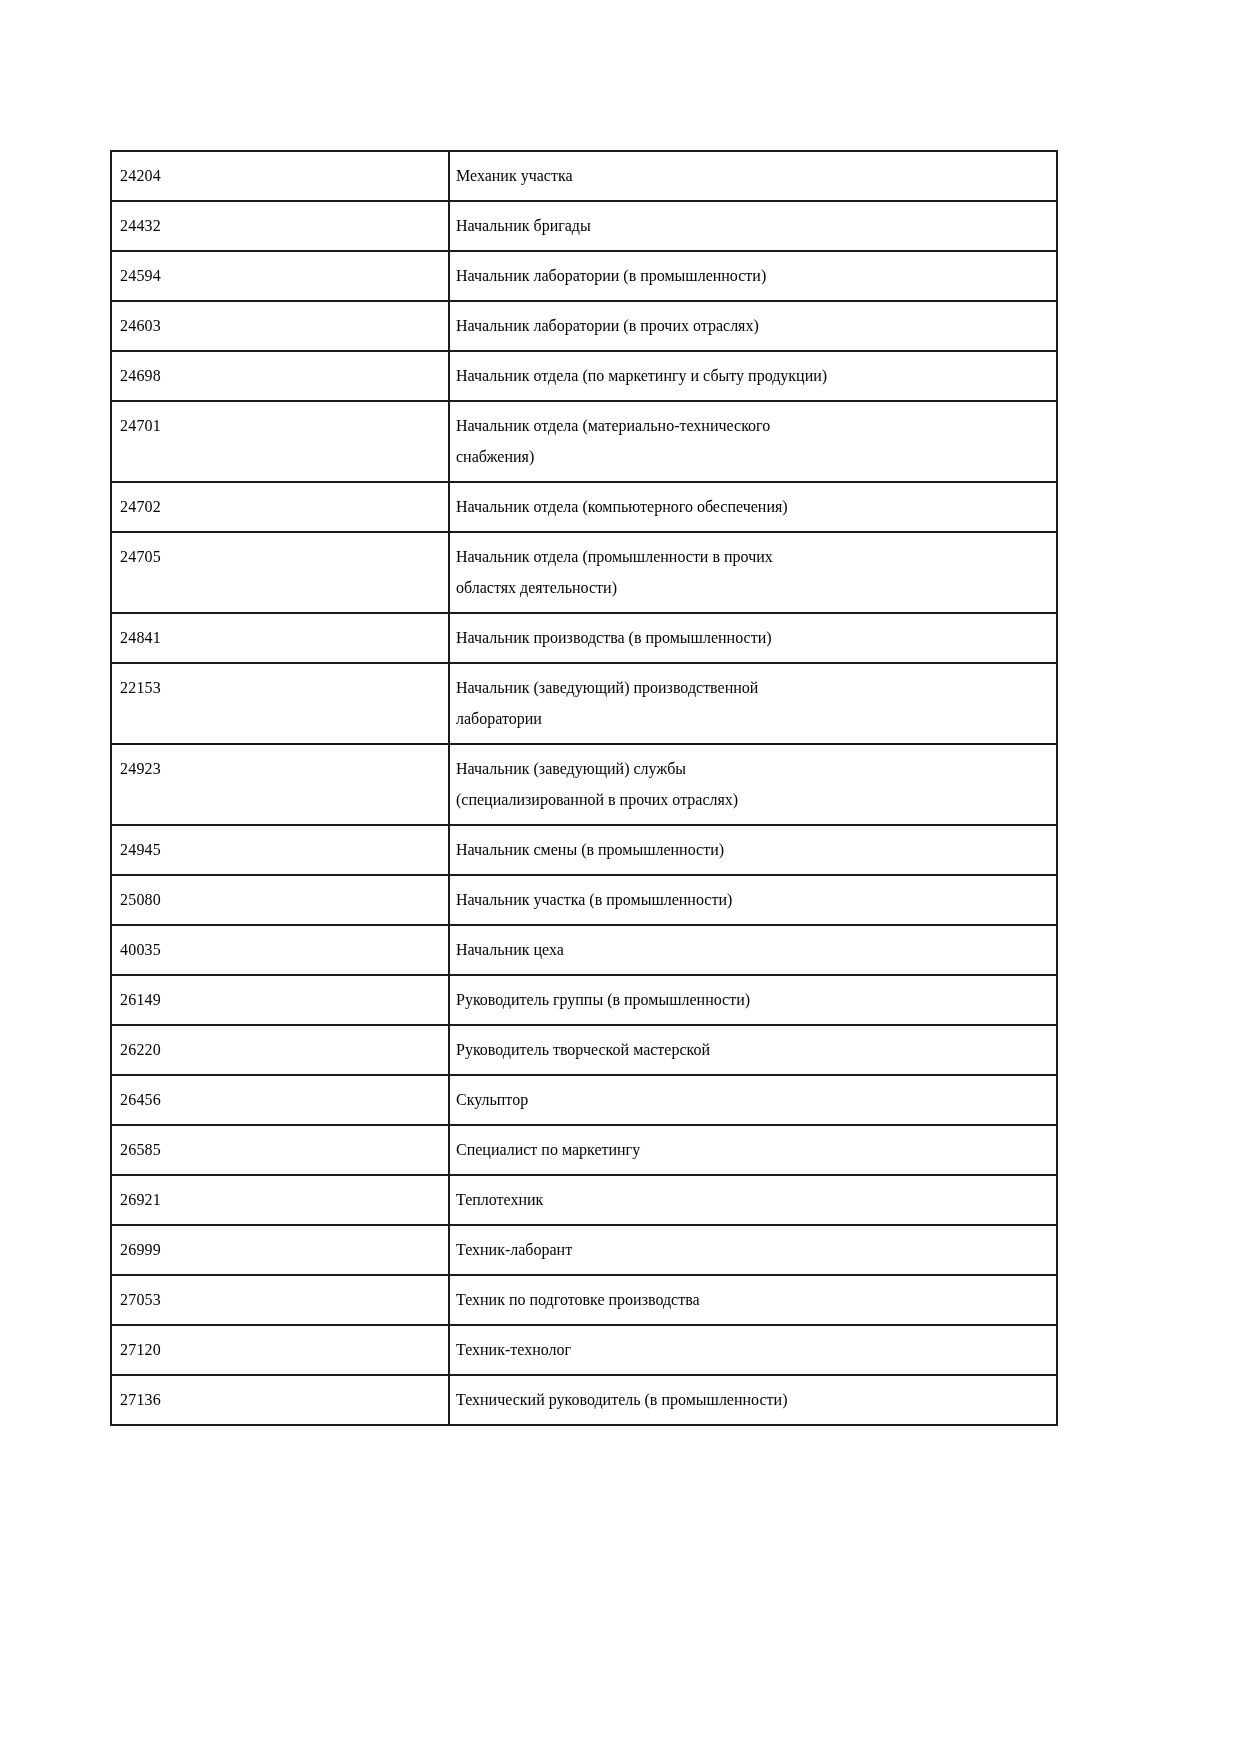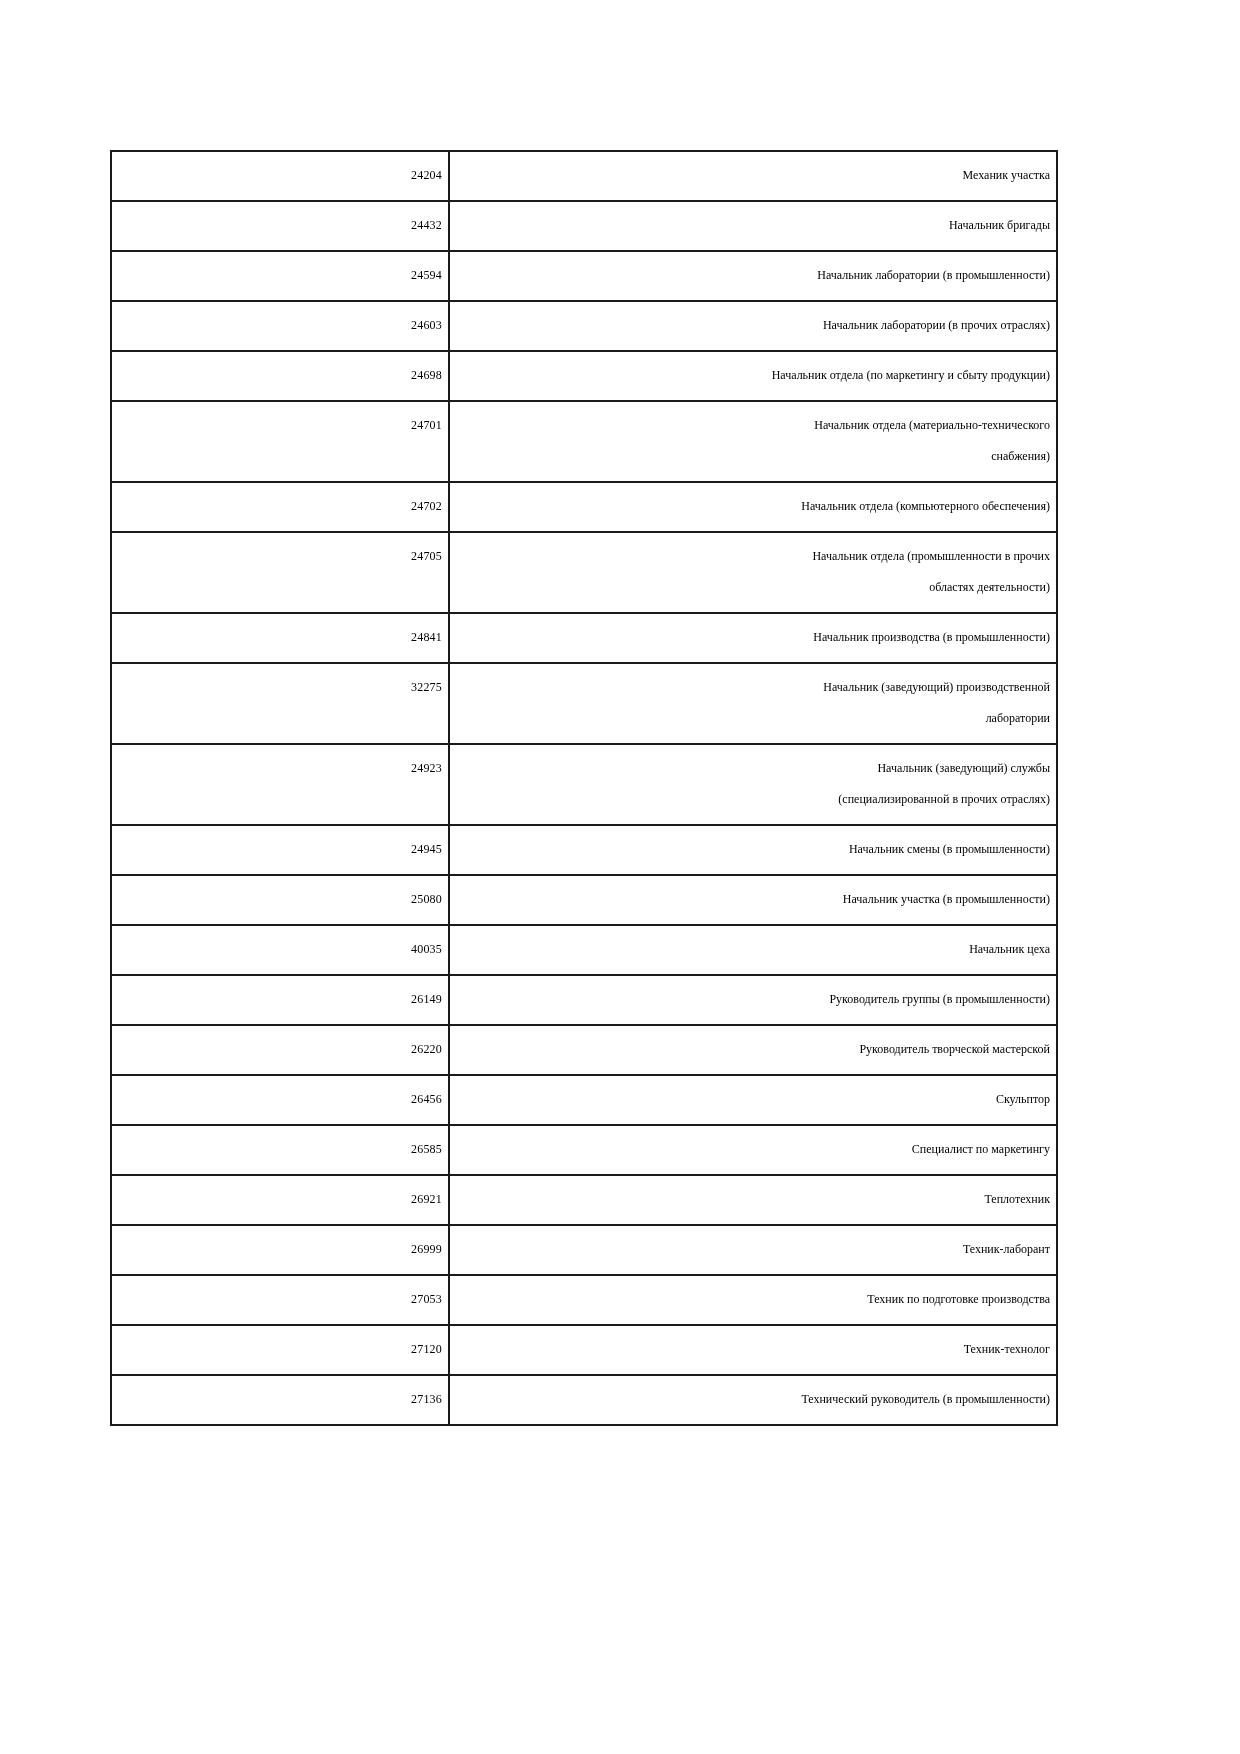--- a/index.html
+++ b/index.html
@@ -22,25 +22,24 @@
     width: 946px;
     border-collapse: collapse;
     table-layout: fixed;
   }
   table.codes col.c1 { width: 338px; }
   table.codes col.c2 { width: 608px; }
   table.codes td {
     border: 2px solid #1a1a1a;
     vertical-align: top;
     color: #000000;
-    font-size: 12px;
+    font-size: 16px;
     line-height: 31px;
     padding: 8px 6px 9px 8px;
     overflow: hidden;
-    text-align: right;
   }
   table.codes td.code-cell {
     letter-spacing: 0.2px;
   }
   table.codes td.title-cell {
     padding-left: 6px;
     white-space: pre-line;
   }
 </style>
 </head>
@@ -85,21 +84,21 @@
         <tr>
           <td class="code-cell">24705</td>
           <td class="title-cell">Начальник отдела (промышленности в прочих
 областях деятельности)</td>
         </tr>
         <tr>
           <td class="code-cell">24841</td>
           <td class="title-cell">Начальник производства (в промышленности)</td>
         </tr>
         <tr>
-          <td class="code-cell">32275</td>
+          <td class="code-cell">22153</td>
           <td class="title-cell">Начальник (заведующий) производственной
 лаборатории</td>
         </tr>
         <tr>
           <td class="code-cell">24923</td>
           <td class="title-cell">Начальник (заведующий) службы
 (специализированной в прочих отраслях)</td>
         </tr>
         <tr>
           <td class="code-cell">24945</td>

